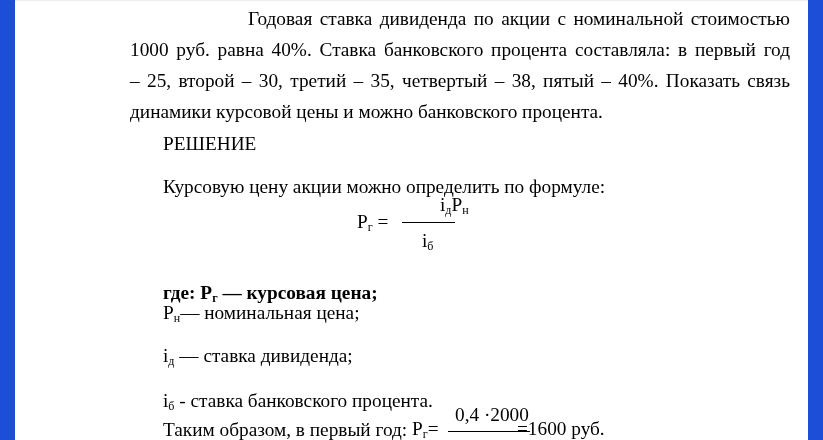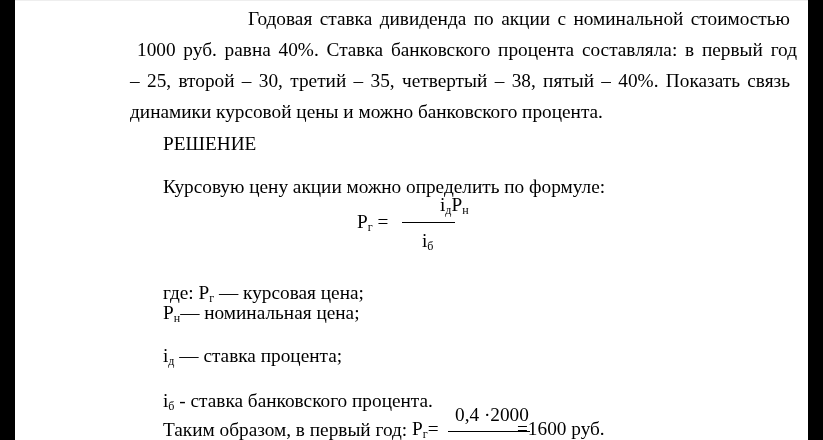--- a/index.html
+++ b/index.html
@@ -7,21 +7,21 @@
       padding: 0;
       width: 823px;
       height: 440px;
       overflow: hidden;
       background: #4f5356;
     }
     .viewer {
       position: relative;
       width: 823px;
       height: 440px;
-      background: #000000;
+      background: #1d4ed8;
     }
     .page {
       position: absolute;
       left: 15px;
       top: 0;
       width: 793px;
       height: 440px;
       background: #ffffff;
       overflow: hidden;
       box-shadow: inset 0 1px 0 #eeeeee;
@@ -50,21 +50,21 @@
       text-align-last: justify;
     }
   </style>
 </head>
 <body>
 
 <div class="viewer">
   <div class="page">
 
     <div class="txt justify" style="left:233px; top:9px; width:542px;">Годовая ставка дивиденда по акции с номинальной стоимостью</div>
-    <div class="txt justify" style="left:122px; top:40px; width:660px;">1000 руб. равна 40%. Ставка банковского процента составляла: в первый год</div>
+    <div class="txt justify" style="left:115px; top:40px; width:660px;">1000 руб. равна 40%. Ставка банковского процента составляла: в первый год</div>
     <div class="txt justify" style="left:115px; top:71px; width:660px;">– 25, второй – 30, третий – 35, четвертый – 38, пятый – 40%. Показать связь</div>
     <div class="txt" style="left:115px; top:102px;">динамики курсовой цены и можно банковского процента.</div>
 
     <div class="txt" style="left:148px; top:134px;">РЕШЕНИЕ</div>
 
     <div class="txt" style="left:148px; top:167px;margin-top:10px;">Курсовую цену акции можно определить по формуле:</div>
 
     <div>
       <div class="txt" style="left:342px; top:212px;">
         <span>P</span><span class="sub">г</span>
@@ -72,28 +72,28 @@
       </div>
       <div class="txt" style="left:397px; top:195px;margin-left:28px;">
         <span>i</span><span class="sub">д</span><span>P</span><span class="sub">н</span>
       </div>
       <div class="frac-bar" style="left:387px; top:222px; width:53px;"></div>
       <div class="txt" style="left:407px; top:231px;">
         <span>i</span><span class="sub">б</span>
       </div>
     </div>
 
-    <div class="txt" style="left:148px; top:283px;">
+    <div class="txt" style="left:148px; top:283px;font-weight:bold;">
       <span>где: </span><span>P</span><span class="sub">г</span><span> — курсовая цена;</span>
     </div>
     <div class="txt" style="left:148px; top:303px;">
       <span>P</span><span class="sub">н</span><span>— номинальная цена;</span>
     </div>
     <div class="txt" style="left:148px; top:346px;">
-      <span>i</span><span class="sub">д</span><span> — ставка процента;</span>
+      <span>i</span><span class="sub">д</span><span> — ставка дивиденда;</span>
     </div>
     <div class="txt" style="left:148px; top:391px;">
       <span>i</span><span class="sub">б</span><span> - ставка банковского процента.</span>
     </div>
 
     <div>
       <div class="txt" style="left:148px; top:420px;">Таким образом, в первый год:</div>
       <div class="txt" style="left:397px; top:419px;">
         <span>P</span><span class="sub">г</span><span>=</span>
       </div>

